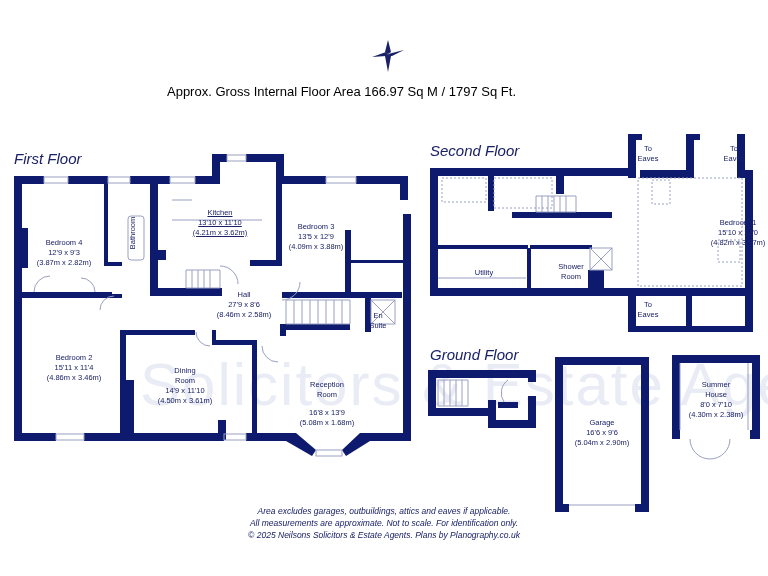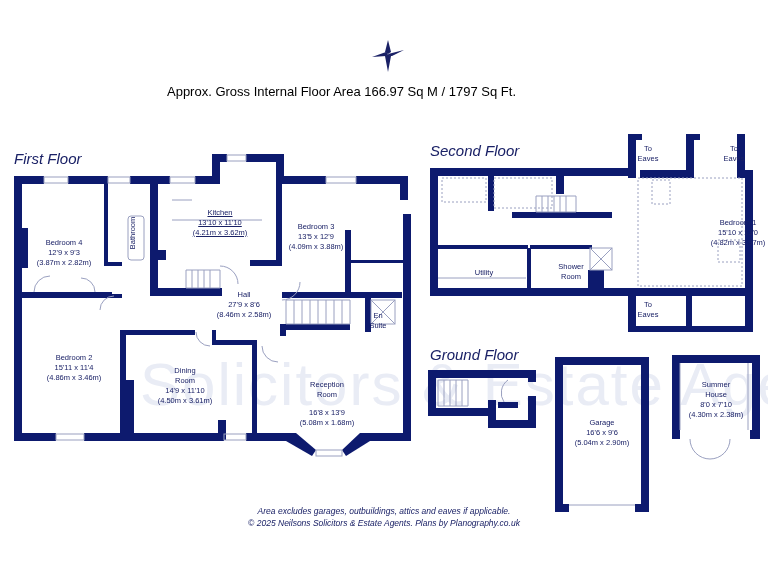--- a/index.html
+++ b/index.html
@@ -244,14 +244,15 @@
   <div>(5.04m x 2.90m)</div>
 </div>
 <div class="room" style="left:716px;top:380px;width:60px;white-space:normal;">
   <div style="width:34px;margin:0 auto;">Summer House</div>
   <div>8'0 x 7'10</div>
   <div>(4.30m x 2.38m)</div>
 </div>
 
 <div class="footer">
   <div>Area excludes garages, outbuildings, attics and eaves if applicable.</div>
+  <div>All measurements are approximate. Not to scale. For identification only.</div>
   <div>© 2025 Neilsons Solicitors &amp; Estate Agents. Plans by Planography.co.uk</div>
 </div>
 
 </body></html>

